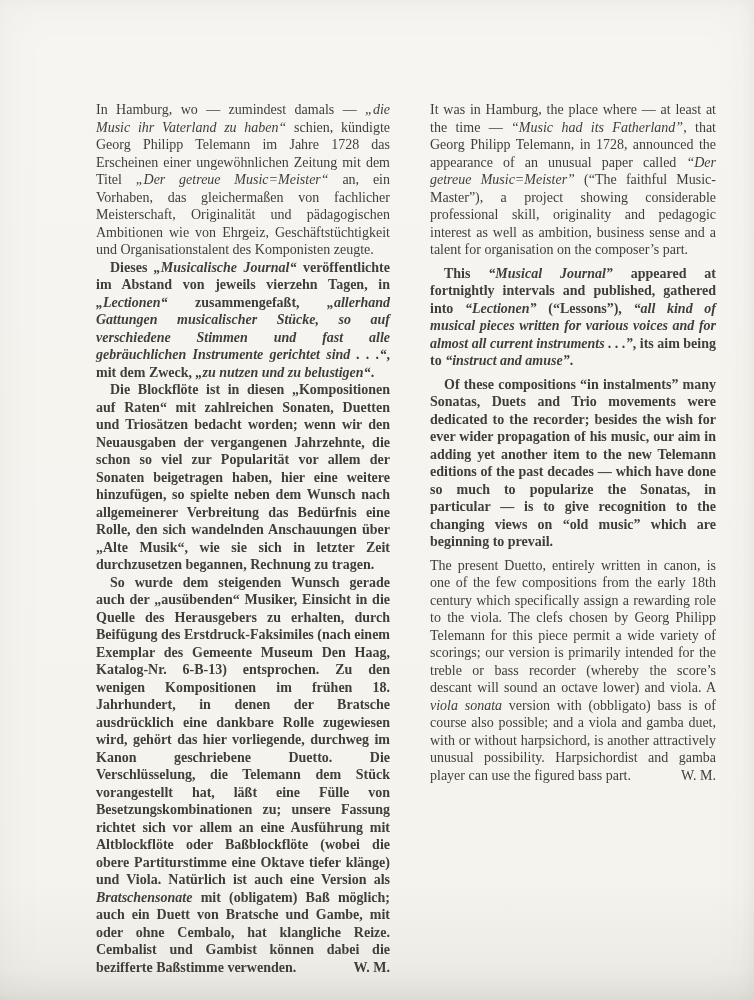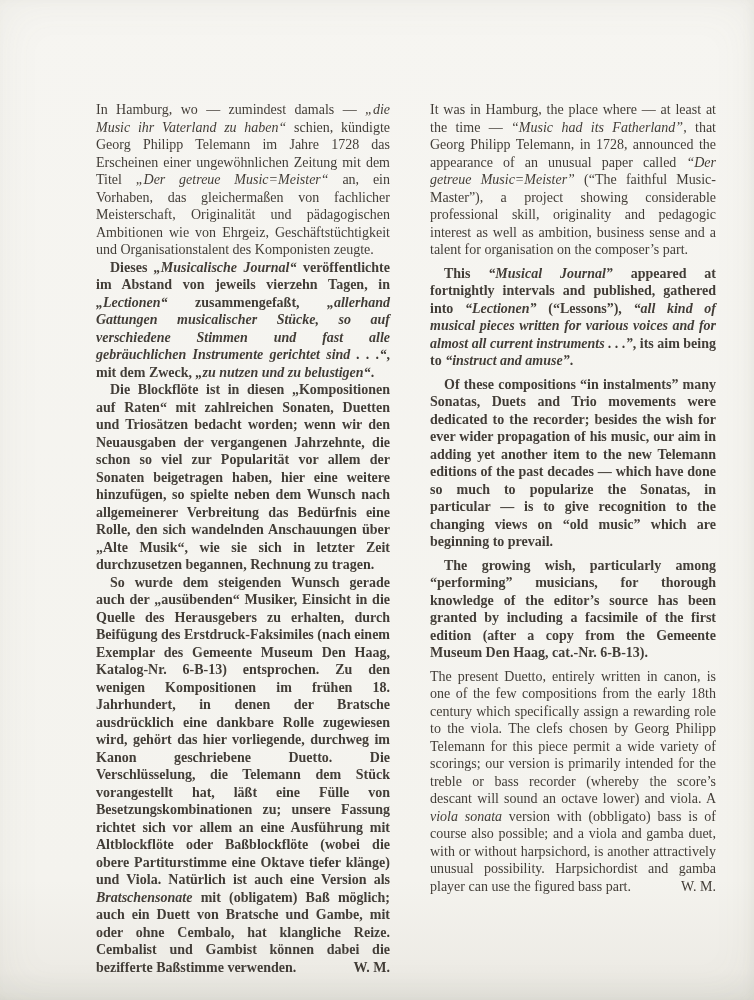--- a/index.html
+++ b/index.html
@@ -49,17 +49,16 @@
     <div class="col col-de" id="col-de" lang="de">
         <p class="para"><span class="rm">In Hamburg, wo — zumindest damals — </span><span class="it">„die Music ihr Vaterland zu haben“</span><span class="rm"> schien, kündigte Georg Philipp Telemann im Jahre 1728 das Erscheinen einer ungewöhnlichen Zeitung mit dem Titel </span><span class="it">„Der getreue Music=Meister“</span><span class="rm"> an, ein Vorhaben, das gleichermaßen von fachlicher Meisterschaft, Originalität und pädagogischen Ambitionen wie von Ehrgeiz, Geschäftstüchtigkeit und Organisationstalent des Komponisten zeugte.</span></p>
         <p class="para indent"><span class="rm">Dieses </span><span class="it">„Musicalische Journal“</span><span class="rm"> veröffentlichte im Abstand von jeweils vierzehn Tagen, in </span><span class="it">„Lectionen“</span><span class="rm"> zusammengefaßt, </span><span class="it">„allerhand Gattungen musicalischer Stücke, so auf verschiedene Stimmen und fast alle gebräuchlichen Instrumente gerichtet sind . . .“</span><span class="rm">, mit dem Zweck, </span><span class="it">„zu nutzen und zu belustigen“</span><span class="rm">.</span></p>
         <p class="para indent"><span class="rm">Die Blockflöte ist in diesen „Kompositionen auf Raten“ mit zahlreichen Sonaten, Duetten und Triosätzen bedacht worden; wenn wir den Neuausgaben der vergangenen Jahrzehnte, die schon so viel zur Popularität vor allem der Sonaten beigetragen haben, hier eine weitere hinzufügen, so spielte neben dem Wunsch nach allgemeinerer Verbreitung das Bedürfnis eine Rolle, den sich wandelnden Anschauungen über „Alte Musik“, wie sie sich in letzter Zeit durchzusetzen begannen, Rechnung zu tragen.</span></p>
         <p class="para indent"><span class="rm">So wurde dem steigenden Wunsch gerade auch der „ausübenden“ Musiker, Einsicht in die Quelle des Herausgebers zu erhalten, durch Beifügung des Erstdruck-Faksimiles (nach einem Exemplar des Gemeente Museum Den Haag, Katalog-Nr. 6-B-13) entsprochen. Zu den wenigen Kompositionen im frühen 18. Jahrhundert, in denen der Bratsche ausdrücklich eine dankbare Rolle zugewiesen wird, gehört das hier vorliegende, durchweg im Kanon geschriebene Duetto. Die Verschlüsselung, die Telemann dem Stück vorangestellt hat, läßt eine Fülle von Besetzungskombinationen zu; unsere Fassung richtet sich vor allem an eine Ausführung mit Altblockflöte oder Baßblockflöte (wobei die obere Partiturstimme eine Oktave tiefer klänge) und Viola. Natürlich ist auch eine Version als </span><span class="it">Bratschensonate</span><span class="rm"> mit (obligatem) Baß möglich; auch ein Duett von Bratsche und Gambe, mit oder ohne Cembalo, hat klangliche Reize. Cembalist und Gambist können dabei die bezifferte Baßstimme verwenden.</span><span class="sig">W. M.</span></p>
       </div>
     <div class="col col-en" id="col-en" lang="en">
         <p class="para"><span class="rm">It was in Hamburg, the place where — at least at the time — </span><span class="it">“Music had its Fatherland”</span><span class="rm">, that Georg Philipp Telemann, in 1728, announced the appearance of an unusual paper called </span><span class="it">“Der getreue Music=Meister”</span><span class="rm"> (“The faithful Music-Master”), a project showing considerable professional skill, originality and pedagogic interest as well as ambition, business sense and a talent for organisation on the composer’s part.</span></p>
         <p class="para indent"><span class="rm">This </span><span class="it">“Musical Journal”</span><span class="rm"> appeared at fortnightly intervals and published, gathered into </span><span class="it">“Lectionen”</span><span class="rm"> (“Lessons”), </span><span class="it">“all kind of musical pieces written for various voices and for almost all current instruments . . .”</span><span class="rm">, its aim being to </span><span class="it">“instruct and amuse”</span><span class="rm">.</span></p>
         <p class="para indent"><span class="rm">Of these compositions “in instalments” many Sonatas, Duets and Trio movements were dedicated to the recorder; besides the wish for ever wider propagation of his music, our aim in adding yet another item to the new Telemann editions of the past decades — which have done so much to popularize the Sonatas, in particular — is to give recognition to the changing views on “old music” which are beginning to prevail.</span></p>
-        <p class="para indent"><span class="rm">The growing wish, particularly among “performing” musicians, for thorough knowledge of the editor’s source has been granted by including a facsimile of the first edition (after a copy from the Gemeente Museum Den Haag, cat.-Nr. 6-B-13).</span></p>
         <p class="para"><span class="rm">The present Duetto, entirely written in canon, is one of the few compositions from the early 18th century which specifically assign a rewarding role to the viola. The clefs chosen by Georg Philipp Telemann for this piece permit a wide variety of scorings; our version is primarily intended for the treble or bass recorder (whereby the score’s descant will sound an octave lower) and viola. A </span><span class="it">viola sonata</span><span class="rm"> version with (obbligato) bass is of course also possible; and a viola and gamba duet, with or without harpsichord, is another attractively unusual possibility. Harpsichordist and gamba player can use the figured bass part.</span><span class="sig">W. M.</span></p>
       </div>
   </div>
 </div>
 
 </body></html>

